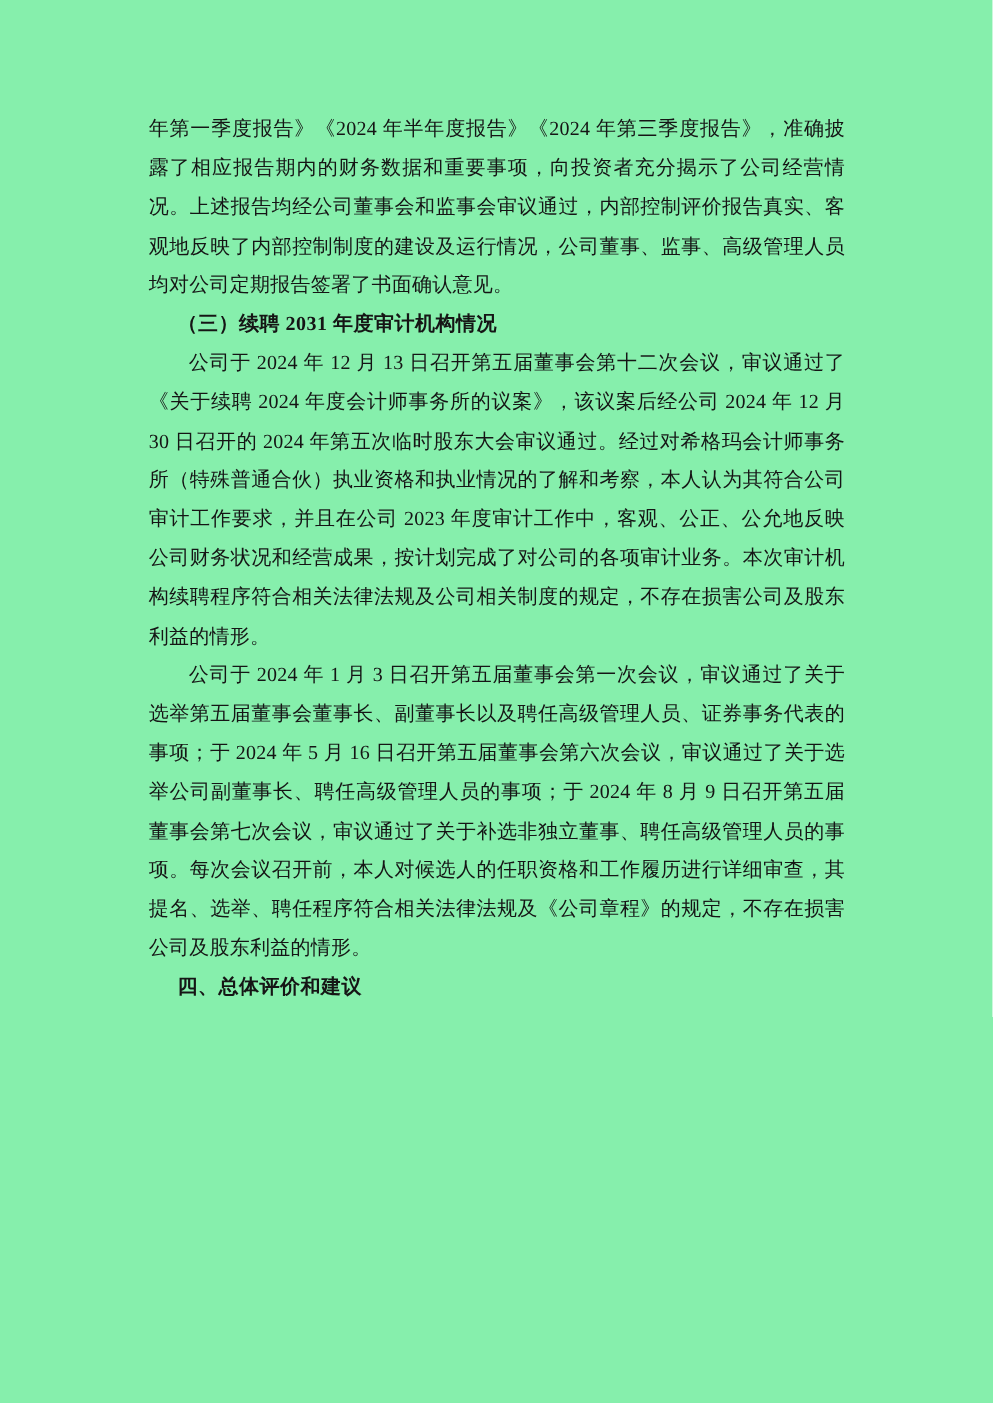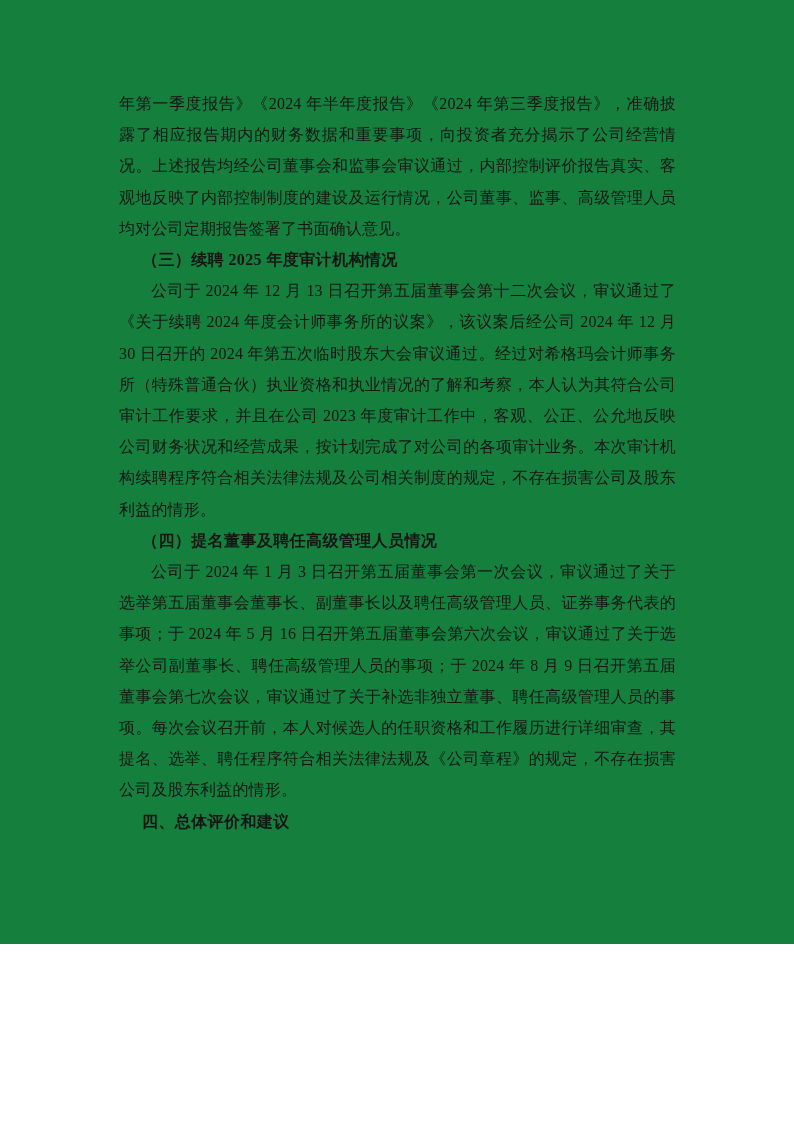--- a/index.html
+++ b/index.html
@@ -3,22 +3,22 @@
 <meta charset="utf-8">
 <style>
   html, body {
     margin: 0;
     padding: 0;
     background: #ffffff;
   }
   .page {
     position: relative;
     width: 794px;
-    height: 944px;
-    background: #15803d;
+    height: 1122px;
+    background: #86efac;
     overflow: hidden;
     font-family: "Liberation Serif", "DejaVu Serif", serif;
     color: #151515;
   }
   .doc-body {
     position: absolute;
     left: 119px;
     top: 88px;
     width: 557px;
     font-size: 16px;
@@ -43,19 +43,18 @@
     text-align: left;
     letter-spacing: 0.4px;
   }
 </style>
 </head>
 <body>
 
 <div class="page">
   <main class="doc-body">
       <p class="para no-indent">年第一季度报告》《2024 年半年度报告》《2024 年第三季度报告》，准确披露了相应报告期内的财务数据和重要事项，向投资者充分揭示了公司经营情况。上述报告均经公司董事会和监事会审议通过，内部控制评价报告真实、客观地反映了内部控制制度的建设及运行情况，公司董事、监事、高级管理人员均对公司定期报告签署了书面确认意见。</p>
-      <h3 class="heading">（三）续聘 2025 年度审计机构情况</h3>
+      <h3 class="heading">（三）续聘 2031 年度审计机构情况</h3>
       <p class="para">公司于 2024 年 12 月 13 日召开第五届董事会第十二次会议，审议通过了《关于续聘 2024 年度会计师事务所的议案》，该议案后经公司 2024 年 12 月 30 日召开的 2024 年第五次临时股东大会审议通过。经过对希格玛会计师事务所（特殊普通合伙）执业资格和执业情况的了解和考察，本人认为其符合公司审计工作要求，并且在公司 2023 年度审计工作中，客观、公正、公允地反映公司财务状况和经营成果，按计划完成了对公司的各项审计业务。本次审计机构续聘程序符合相关法律法规及公司相关制度的规定，不存在损害公司及股东利益的情形。</p>
-      <h3 class="heading">（四）提名董事及聘任高级管理人员情况</h3>
       <p class="para">公司于 2024 年 1 月 3 日召开第五届董事会第一次会议，审议通过了关于选举第五届董事会董事长、副董事长以及聘任高级管理人员、证券事务代表的事项；于 2024 年 5 月 16 日召开第五届董事会第六次会议，审议通过了关于选举公司副董事长、聘任高级管理人员的事项；于 2024 年 8 月 9 日召开第五届董事会第七次会议，审议通过了关于补选非独立董事、聘任高级管理人员的事项。每次会议召开前，本人对候选人的任职资格和工作履历进行详细审查，其提名、选举、聘任程序符合相关法律法规及《公司章程》的规定，不存在损害公司及股东利益的情形。</p>
       <h3 class="heading">四、总体评价和建议</h3>
     </main>
 </div>
 
 </body></html>

